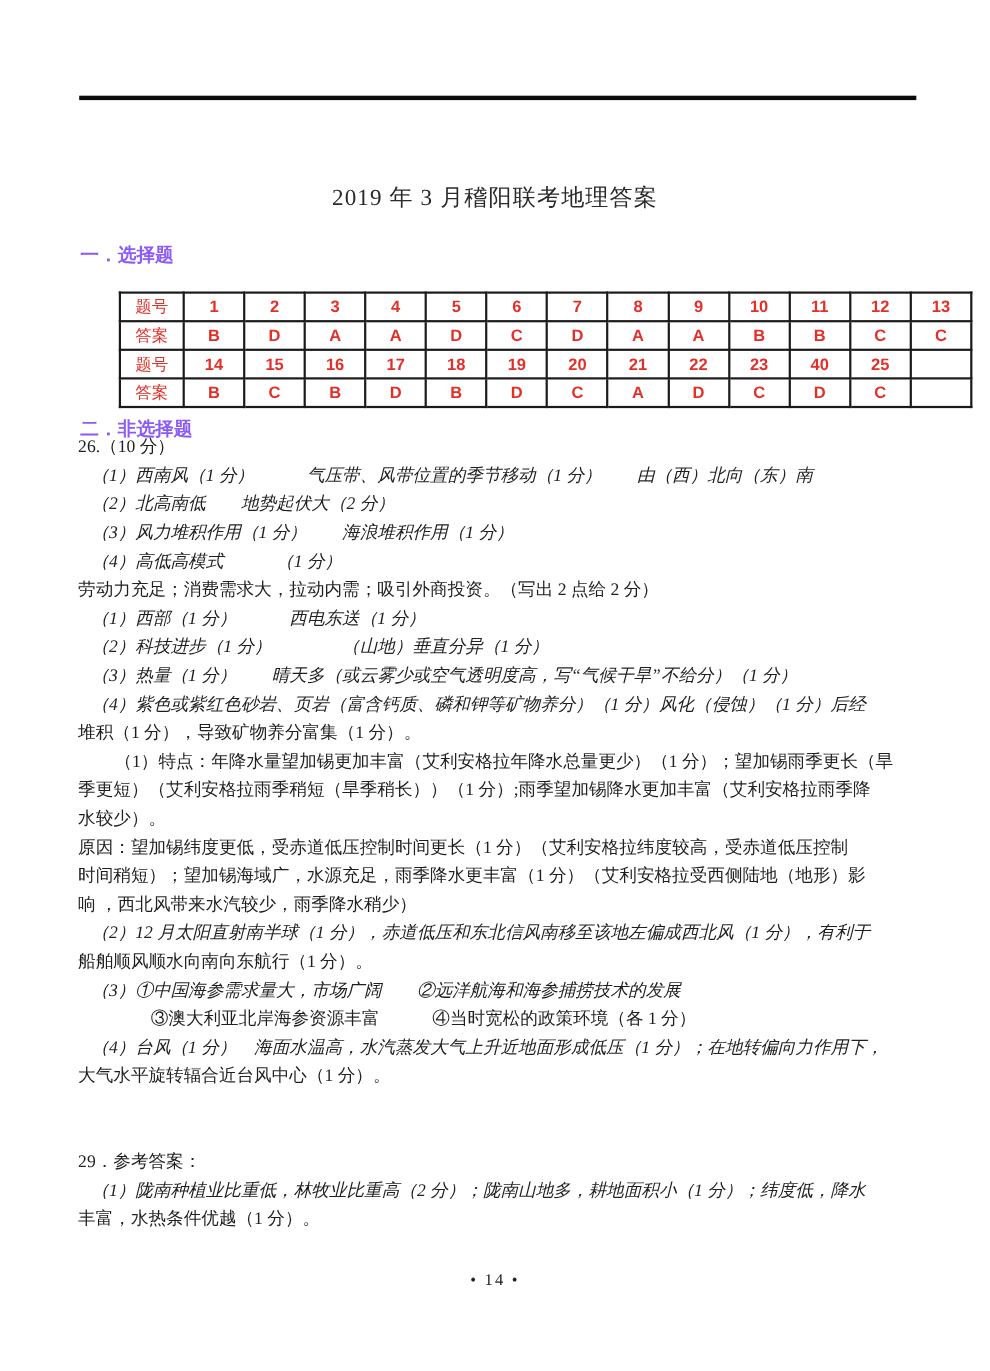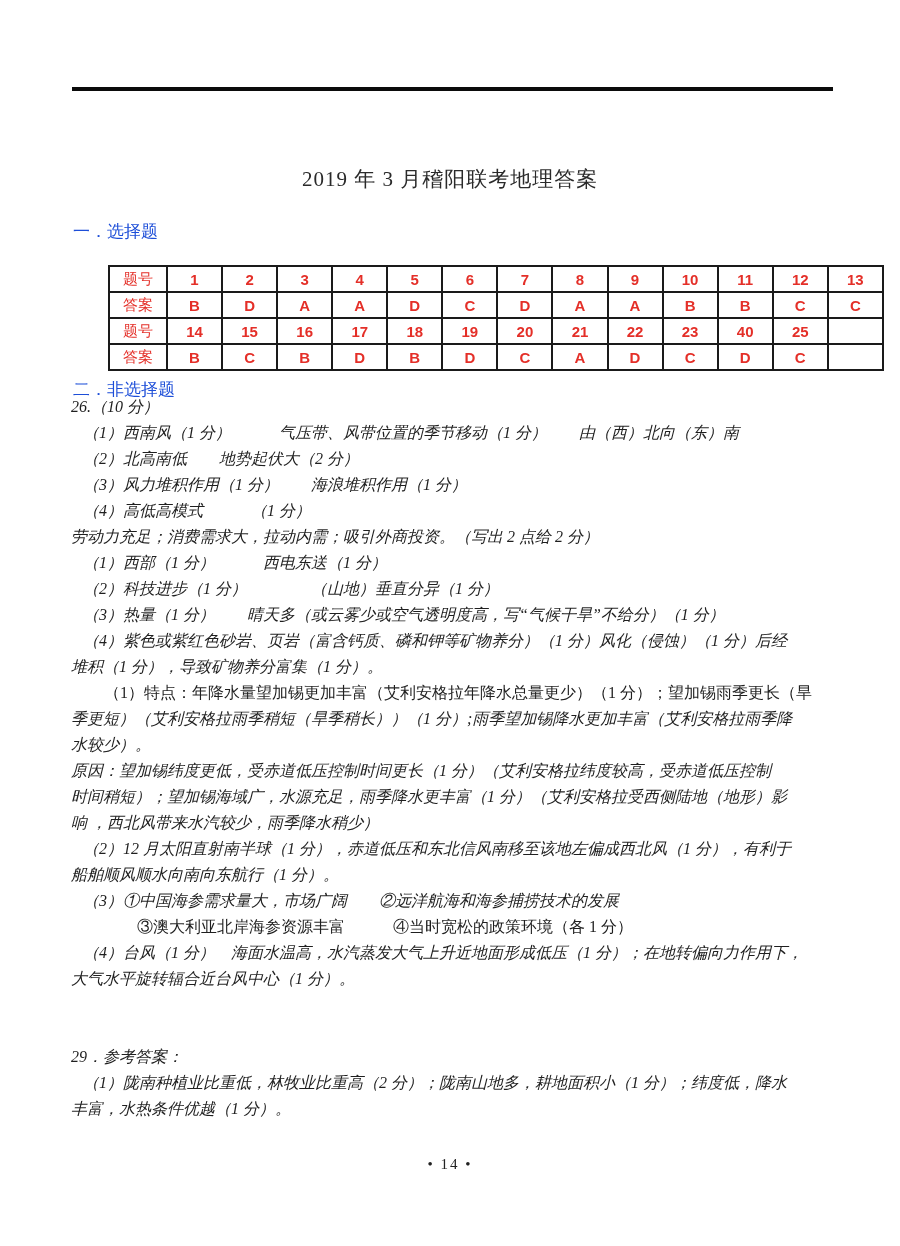--- a/index.html
+++ b/index.html
@@ -23,23 +23,23 @@
     left: 0; top: 165px;
     width: 100%;
     text-align: center;
     font-size: 21px;
     letter-spacing: 1px;
     color: #2a2a2a;
   }
   .sec-heading {
     position: absolute;
     left: 73px;
-    font-weight: normal;
+    font-weight: bold;
     font-size: 17px;
-    color: #1d4ed8;
+    color: #8b5cf6;
   }
   .sec-heading.first  { top: 220px; }
   .sec-heading.second { top: 378px; }
   .answer-table {
     position: absolute;
     left: 108px; top: 265px;
     width: 776px;
     table-layout: fixed;
     border-collapse: collapse;
   }
@@ -61,21 +61,21 @@
     left: 71px; top: 394px;
     width: 765px;
   }
   .line {
     font-size: 16px;
     line-height: 26px;
     height: 26px;
     white-space: nowrap;
     color: #1f1f1f;
   }
-  .ind-0 { padding-left: 0; font-style: italic; }
+  .ind-0 { padding-left: 0; }
   .ind-1 { padding-left: 12px; font-style: italic; }
   .ind-2 { padding-left: 33px; }
   .ind-3 { padding-left: 66px; }
   .footer {
     position: absolute;
     left: 0; top: 1156px;
     width: 100%;
     text-align: center;
     font-size: 15px;
     color: #222222;

